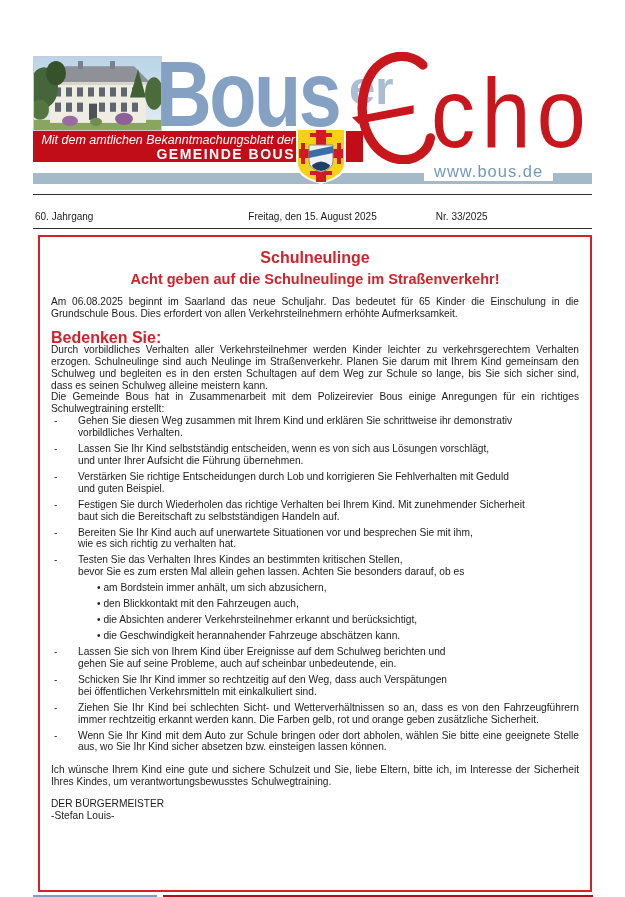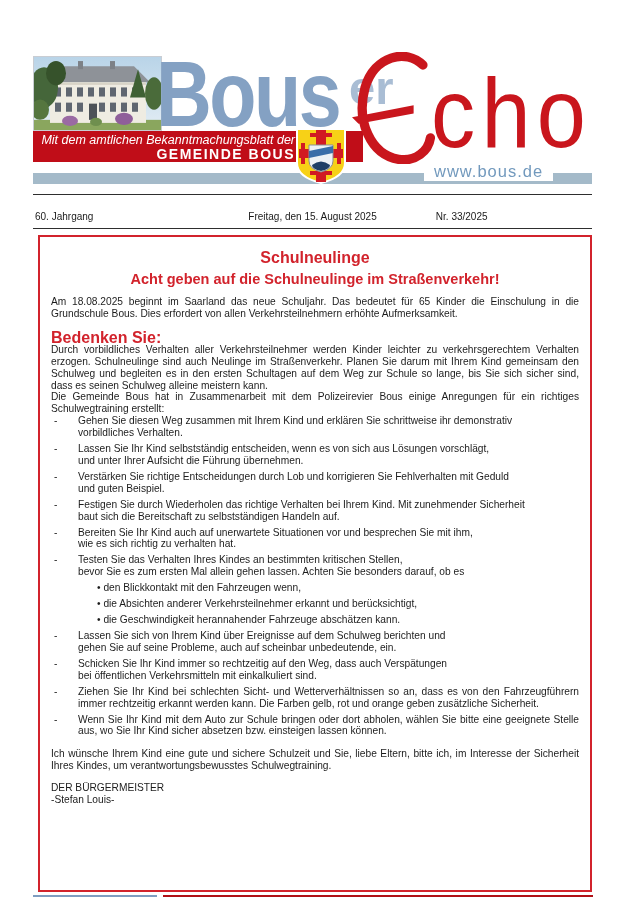--- a/index.html
+++ b/index.html
@@ -172,21 +172,21 @@
   <div class="dateline">
     <span class="dl-left">60. Jahrgang</span>
     <span class="dl-center">Freitag, den 15. August 2025</span>
     <span class="dl-right">Nr. 33/2025</span>
   </div>
 
   <div class="content-box">
     <h1 class="a-title">Schulneulinge</h1>
     <h2 class="a-subtitle">Acht geben auf die Schulneulinge im Straßenverkehr!</h2>
 
-    <p class="p-intro">Am 18.08.2025 beginnt im Saarland das neue Schuljahr. Das bedeutet für 65 Kinder die Einschulung in die Grundschule Bous. Dies erfordert von allen Verkehrsteilnehmern erhöhte Aufmerksamkeit.</p>
+    <p class="p-intro">Am 06.08.2025 beginnt im Saarland das neue Schuljahr. Das bedeutet für 65 Kinder die Einschulung in die Grundschule Bous. Dies erfordert von allen Verkehrsteilnehmern erhöhte Aufmerksamkeit.</p>
 
     <p class="h-bedenken">Bedenken Sie:</p>
     <p>Durch vorbildliches Verhalten aller Verkehrsteilnehmer werden Kinder leichter zu verkehrsgerechtem Verhalten erzogen. Schulneulinge sind auch Neulinge im Straßenverkehr. Planen Sie darum mit Ihrem Kind gemeinsam den Schulweg und begleiten es in den ersten Schultagen auf dem Weg zur Schule so lange, bis Sie sich sicher sind, dass es seinen Schulweg alleine meistern kann.</p>
     <p>Die Gemeinde Bous hat in Zusammenarbeit mit dem Polizeirevier Bous einige Anregungen für ein richtiges Schulwegtraining erstellt:</p>
 
     <div>
         <div class="advice-item">
           <span class="dash">-</span>
           <span class="itext">Gehen Sie diesen Weg zusammen mit Ihrem Kind und erklären Sie schrittweise ihr demonstrativ
 vorbildliches Verhalten.</span>
@@ -209,21 +209,22 @@
         <div class="advice-item">
           <span class="dash">-</span>
           <span class="itext">Bereiten Sie Ihr Kind auch auf unerwartete Situationen vor und besprechen Sie mit ihm,
 wie es sich richtig zu verhalten hat.</span>
         </div>
         <div class="advice-item">
           <span class="dash">-</span>
           <span class="itext">Testen Sie das Verhalten Ihres Kindes an bestimmten kritischen Stellen,
 bevor Sie es zum ersten Mal allein gehen lassen. Achten Sie besonders darauf, ob es</span>
         </div>
-        <div class="sub-item">• den Blickkontakt mit den Fahrzeugen wenn,</div>
+        <div class="sub-item">• am Bordstein immer anhält, um sich abzusichern,</div>
+        <div class="sub-item">• den Blickkontakt mit den Fahrzeugen auch,</div>
         <div class="sub-item">• die Absichten anderer Verkehrsteilnehmer erkannt und berücksichtigt,</div>
         <div class="sub-item">• die Geschwindigkeit herannahender Fahrzeuge abschätzen kann.</div>
         <div class="advice-item">
           <span class="dash">-</span>
           <span class="itext">Lassen Sie sich von Ihrem Kind über Ereignisse auf dem Schulweg berichten und
 gehen Sie auf seine Probleme, auch auf scheinbar unbedeutende, ein.</span>
         </div>
         <div class="advice-item">
           <span class="dash">-</span>
           <span class="itext">Schicken Sie Ihr Kind immer so rechtzeitig auf den Weg, dass auch Verspätungen

